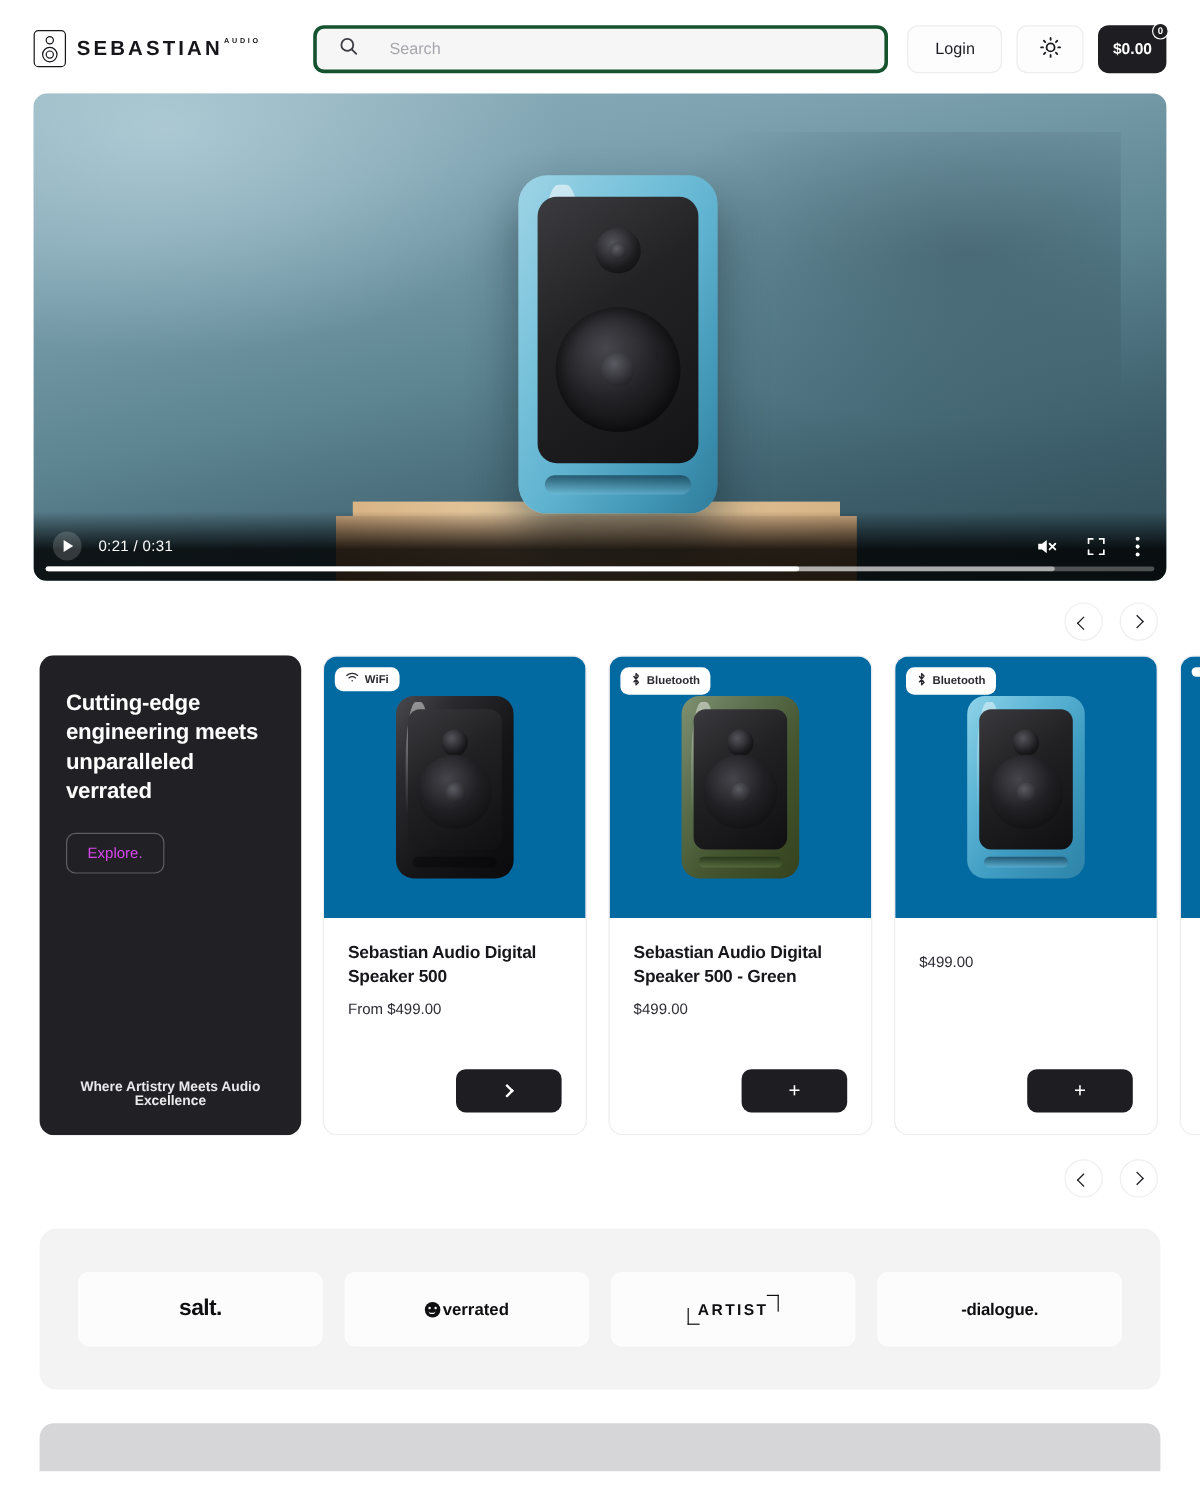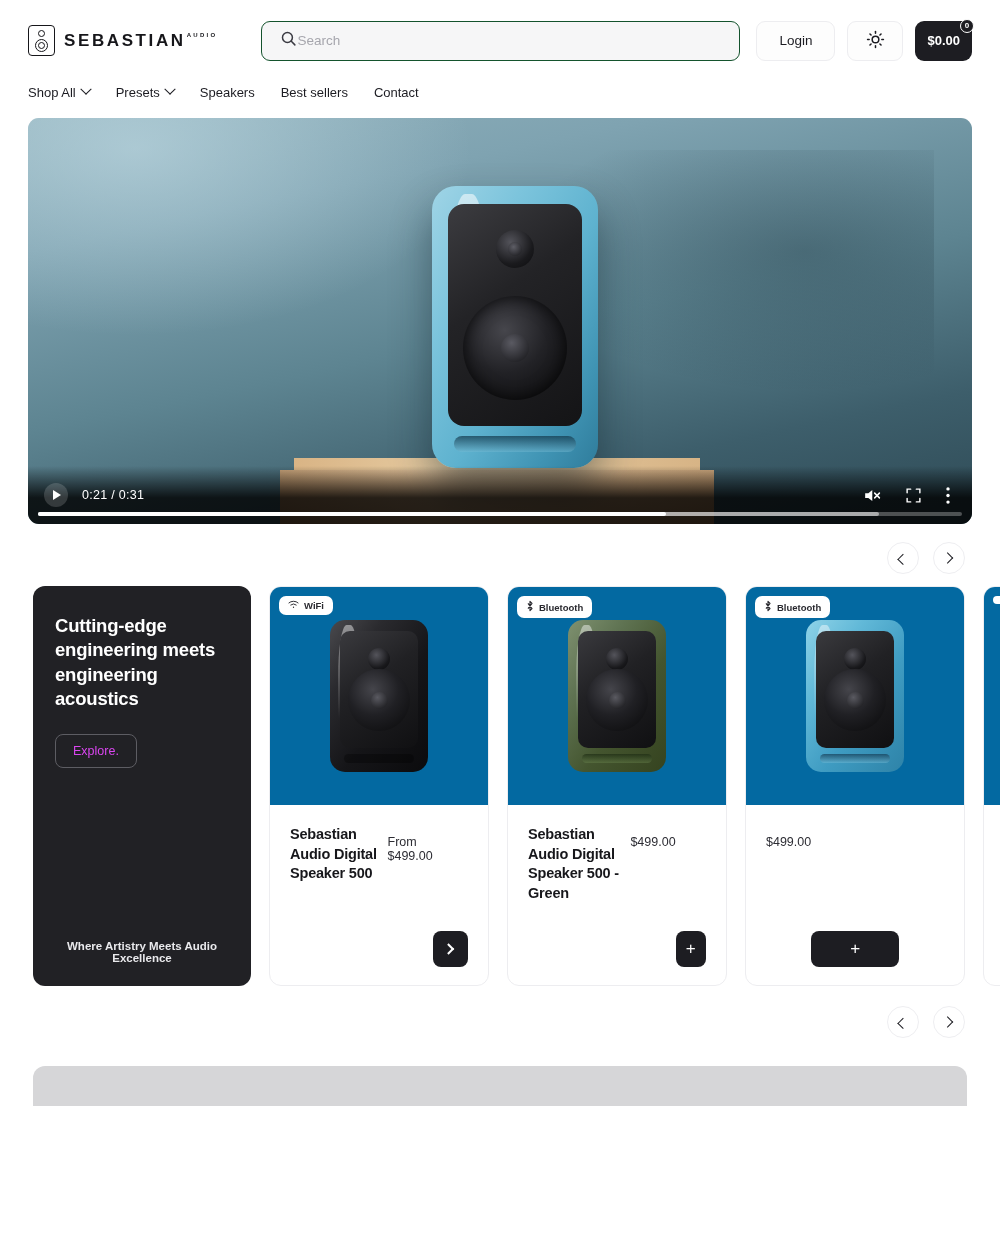--- a/index.html
+++ b/index.html
@@ -43,22 +43,22 @@
     font-size: 17px; font-weight: 700; letter-spacing: 2.6px;
     line-height: 1; color: #16161a;
   }
   .brand-sub {
     font-size: 6px; font-weight: 700; letter-spacing: 2.3px;
     color: #16161a; line-height: 1;
   }
 
   .searchbar {
     flex: 1 1 auto; height: 40px; max-width: 584px;
-    background: #f6f6f7; border: 1px solid #14532d; border-radius: 9px;
-    display: flex; align-items: center; gap: 0; padding: 0 18px;
+    background: #f6f6f7; border: 3px solid #14532d; border-radius: 9px;
+    display: flex; align-items: center; gap: 25px; padding: 0 18px;
     margin-left: 28px;
   }
   .search-input {
     border: none; background: transparent; outline: none;
     font-family: "Liberation Sans", sans-serif;
     font-size: 13.5px; color: #2a2a30; width: 100%;
   }
   .search-input::placeholder { color: #a6a6ad; }
 
   .hdr-actions { display: flex; align-items: center; gap: 12px; margin-left: auto; }
@@ -288,21 +288,21 @@
     position: absolute; left: 8%; top: 3%; width: 22%; height: 86%;
     background: linear-gradient(180deg, rgba(255,255,255,.45), rgba(255,255,255,0) 72%);
     border-radius: 40%;
   }
   .sk-black { background: linear-gradient(125deg,#4a4a4e 0%,#2a2a2e 26%,#151518 58%,#0b0b0d 100%); }
   .sk-green { background: linear-gradient(125deg,#7f9170 0%,#5f7352 28%,#44552f 60%,#35431f 100%); }
   .sk-blue  { background: linear-gradient(125deg,#8fd3e8 0%,#62b9d8 28%,#3f9cc2 60%,#2e83a8 100%); }
   .sk-green .mport { background: linear-gradient(180deg, rgba(30,45,20,.7), rgba(120,150,90,.35)); }
   .sk-blue  .mport { background: linear-gradient(180deg, rgba(20,60,85,.7), rgba(130,200,225,.4)); }
 
-  .card-body { padding: 20px 20px 18px 20px; display: flex; flex-direction: row; flex: 1; }
+  .card-body { padding: 20px 20px 18px 20px; display: flex; flex-direction: column; flex: 1; }
   .card-title {
     font-size: 14.5px; font-weight: 700; line-height: 1.35;
     letter-spacing: -.2px; color: #17171b;
   }
   .card-price { margin-top: 10px; font-size: 12.5px; color: #2d2d34; }
   .card-cta {
     margin-top: auto; align-self: flex-end;
     width: 88px; height: 36px; border-radius: 8px; background: #1d1d22;
     color: #fff; border: none; cursor: pointer;
     display: flex; align-items: center; justify-content: center;
@@ -397,33 +397,20 @@
           </svg>
         </span>
       </button>
       <div class="btn-cart">
         <span>$0.00</span>
         <span class="cart-badge">0</span>
       </div>
     </div>
   </div>
 
-  <div class="nav">
-    <div class="nav-item">
-      <span>Shop All</span>
-      <span class="chev-d"></span>
-    </div>
-    <div class="nav-item">
-      <span>Presets</span>
-      <span class="chev-d"></span>
-    </div>
-    <div class="nav-item">Speakers</div>
-    <div class="nav-item">Best sellers</div>
-    <div class="nav-item">Contact</div>
-  </div>
 
   <div class="hero-wrap">
     <div class="video">
       <div class="v-light"></div>
       <div class="v-shadow"></div>
 
       <div class="plinth">
         <div class="plinth-top"></div>
         <div class="plinth-face"></div>
       </div>
@@ -476,21 +463,21 @@
       <span class="chev left"></span>
     </div>
     <div class="arrow-btn">
       <span class="chev right"></span>
     </div>
   </div>
 
   <div class="prod-row">
 
     <div class="promo">
-      <div class="promo-title">Cutting-edge engineering meets engineering acoustics</div>
+      <div class="promo-title">Cutting-edge engineering meets unparalleled verrated</div>
       <button class="promo-btn">Explore.</button>
       <div class="promo-foot">Where Artistry Meets Audio Excellence</div>
     </div>
 
     <div class="card">
       <div class="card-media">
         <div class="pill">
           <span>
             <svg width="11" height="9" viewBox="0 0 24 18" fill="none" stroke="#2a2a30" stroke-width="2.1" stroke-linecap="round">
               <path d="M2 5.5a15 15 0 0 1 20 0"></path>
@@ -578,16 +565,33 @@
 
   <div class="arrows" style="margin-top:20px;">
     <div class="arrow-btn">
       <span class="chev left"></span>
     </div>
     <div class="arrow-btn">
       <span class="chev right"></span>
     </div>
   </div>
 
+  <div class="logos-band">
+    <div class="logo-card">
+      <span class="logo-txt">salt.</span>
+    </div>
+    <div class="logo-card">
+      <span class="logo-overrated">
+        <span class="smiley"></span>
+        <span>verrated</span>
+      </span>
+    </div>
+    <div class="logo-card">
+      <span class="logo-artist">ARTIST</span>
+    </div>
+    <div class="logo-card">
+      <span class="logo-dialogue">-dialogue.</span>
+    </div>
+  </div>
 
   <div class="bottom-peek"></div>
 
 </div>
 
 </body></html>

